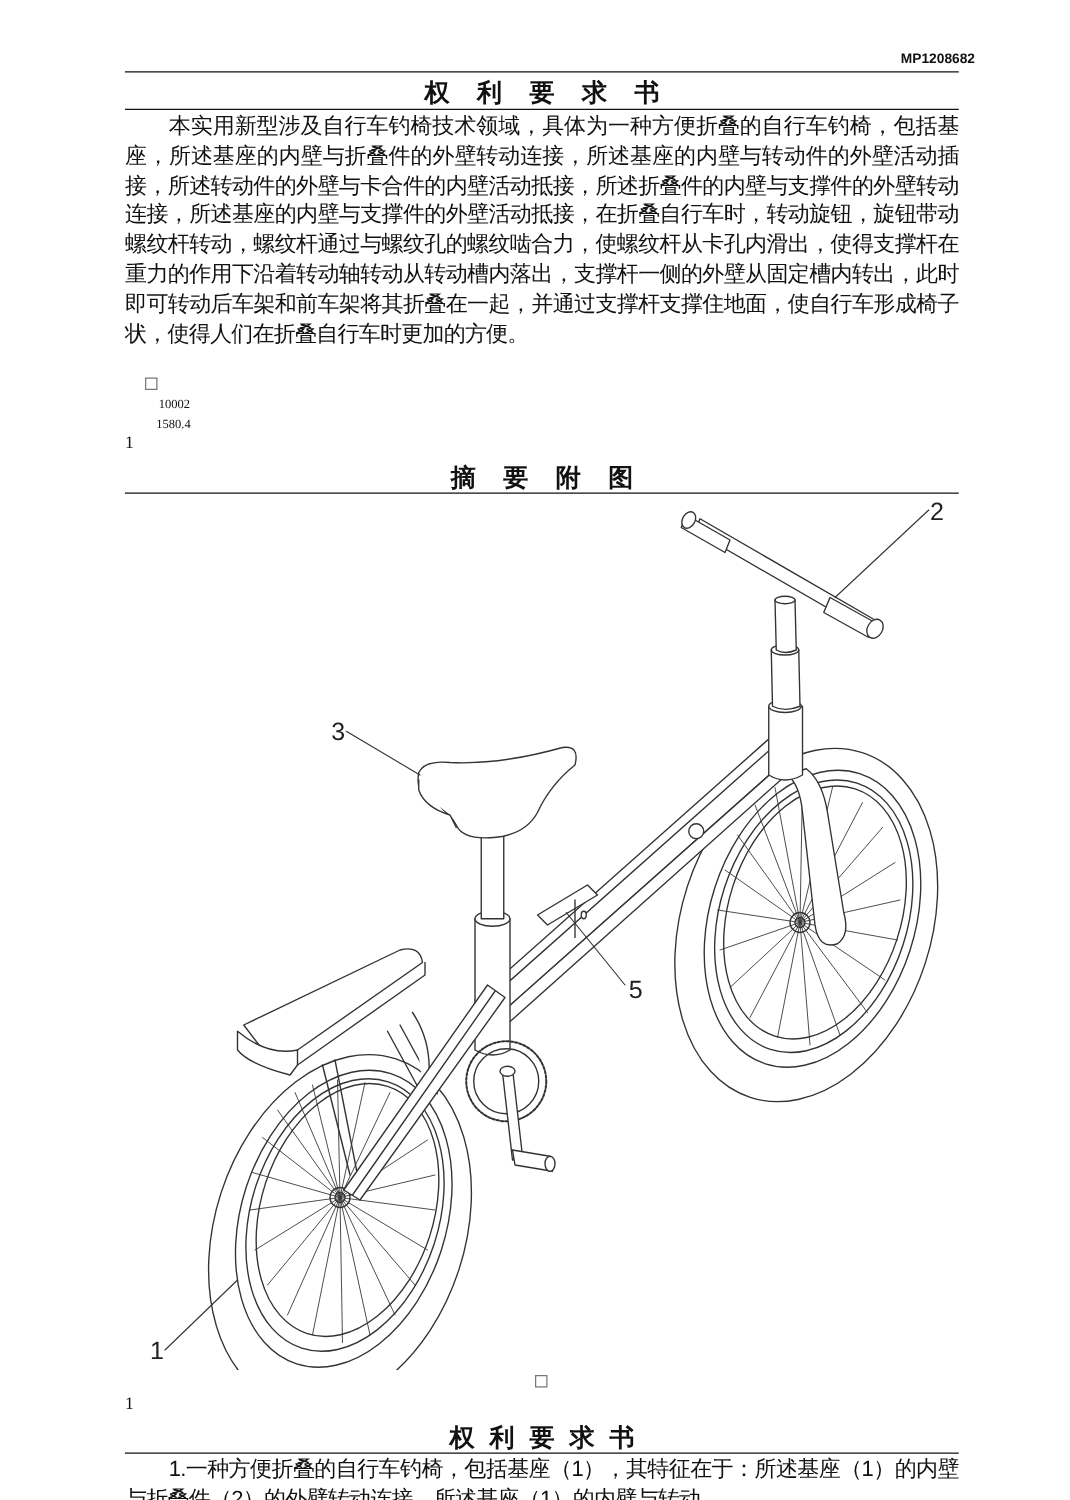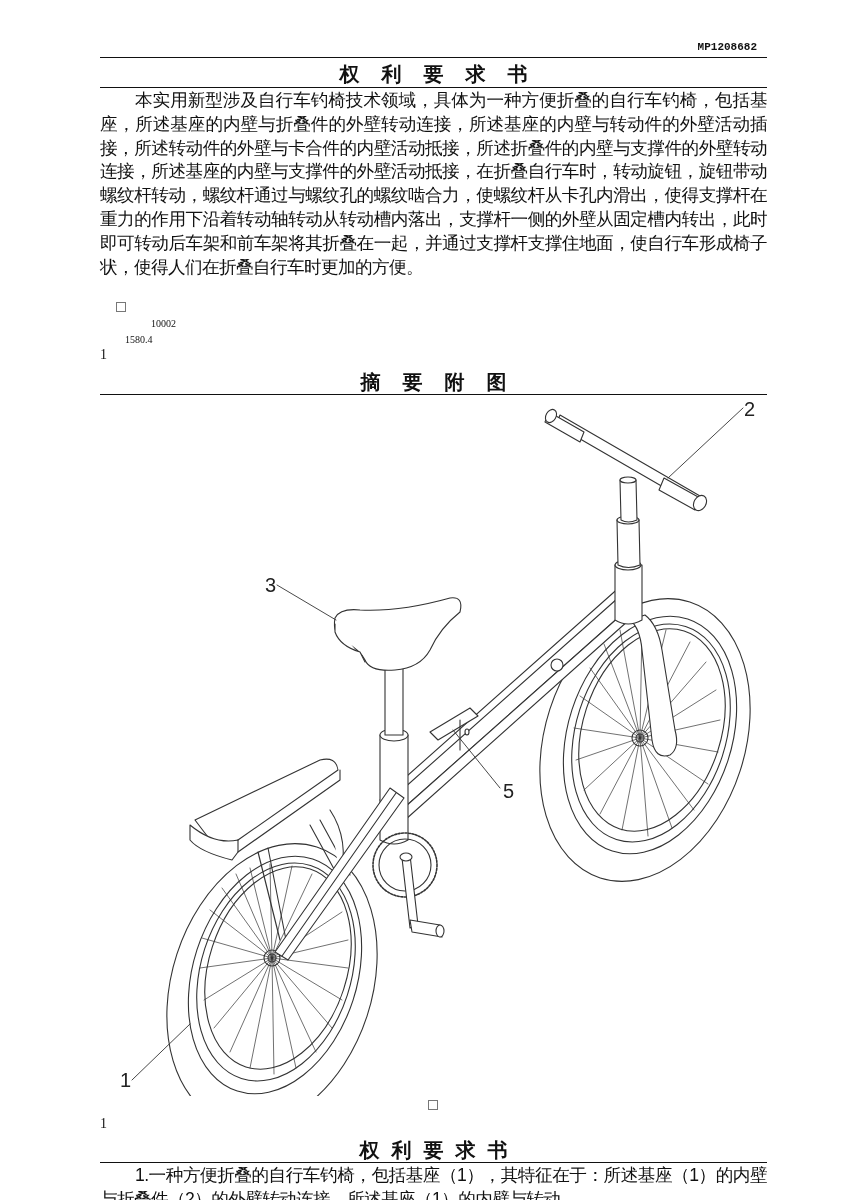--- a/index.html
+++ b/index.html
@@ -1,18 +1,18 @@
 <!DOCTYPE html>
 <html><head>
 <meta charset="utf-8">
 <style>
   html, body { margin: 0; padding: 0; background: #ffffff; }
   body { width: 856px; height: 1200px; position: relative; overflow: hidden;
          font-family: "DejaVu Serif", "Liberation Serif", serif; color: #111; }
-  .doc-id { position: absolute; top: 41px; right: 99px; font-family: Liberation Mono, monospace;
+  .doc-id { position: absolute; top: 41px; right: 76px; font-family: Liberation Sans, sans-serif;
             font-weight: bold; font-size: 11px; }
   .rule { position: absolute; left: 100px; width: 667px; border-top: 1.5px solid #111; }
   .section-title { position: absolute; left: 100px; width: 667px; text-align: center;
                    font-family: "DejaVu Serif", serif; font-weight: bold; font-size: 20px;
                    letter-spacing: 0; }
   .section-title span.ch { display: inline-block; margin: 0 11px; }
   .para { position: absolute; left: 100px; width: 667px; font-size: 17.6px; line-height: 23.8px;
           text-align: justify; text-indent: 35px; font-family: Liberation Sans, sans-serif; letter-spacing: -0.6px; }
   .box-icon { position: absolute; width: 8px; height: 8px; border: 1px solid #777; background: #fff; }
   .small-num { position: absolute; font-family: "Liberation Serif", serif; font-size: 10px; }
@@ -27,21 +27,21 @@
 <div class="doc-id">MP1208682</div>
 
 <div class="rule" style="top:57px;"></div>
 <div class="section-title" style="top:61px;">
   <span class="ch">权</span><span class="ch">利</span><span class="ch">要</span><span class="ch">求</span><span class="ch">书</span>
 </div>
 <div class="rule" style="top:87px;"></div>
 <div class="para" style="top:89px;">本实用新型涉及自行车钓椅技术领域，具体为一种方便折叠的自行车钓椅，包括基座，所述基座的内壁与折叠件的外壁转动连接，所述基座的内壁与转动件的外壁活动插接，所述转动件的外壁与卡合件的内壁活动抵接，所述折叠件的内壁与支撑件的外壁转动连接，所述基座的内壁与支撑件的外壁活动抵接，在折叠自行车时，转动旋钮，旋钮带动螺纹杆转动，螺纹杆通过与螺纹孔的螺纹啮合力，使螺纹杆从卡孔内滑出，使得支撑杆在重力的作用下沿着转动轴转动从转动槽内落出，支撑杆一侧的外壁从固定槽内转出，此时即可转动后车架和前车架将其折叠在一起，并通过支撑杆支撑住地面，使自行车形成椅子状，使得人们在折叠自行车时更加的方便。</div>
 
 <div class="box-icon" style="left:116px; top:302px;"></div>
-<div class="small-num" style="left:127px; top:318px;margin-left:24px;">10002</div>
+<div class="small-num" style="left:127px; top:318px;">10002</div>
 <div class="small-num" style="left:125px; top:334px;">1580.4</div>
 <div class="page-num" style="top:347px;">1</div>
 
 <div class="section-title" style="top:369px;font-family:Liberation Serif, serif;">
   <span class="ch">摘</span><span class="ch">要</span><span class="ch">附</span><span class="ch">图</span>
 </div>
 <div class="rule" style="top:394px;"></div>
 
 <div class="figure">
   <svg viewBox="100 396 667 700" xmlns="http://www.w3.org/2000/svg" fill="none" stroke="#333" stroke-width="1.1" stroke-linejoin="round" stroke-linecap="round">

